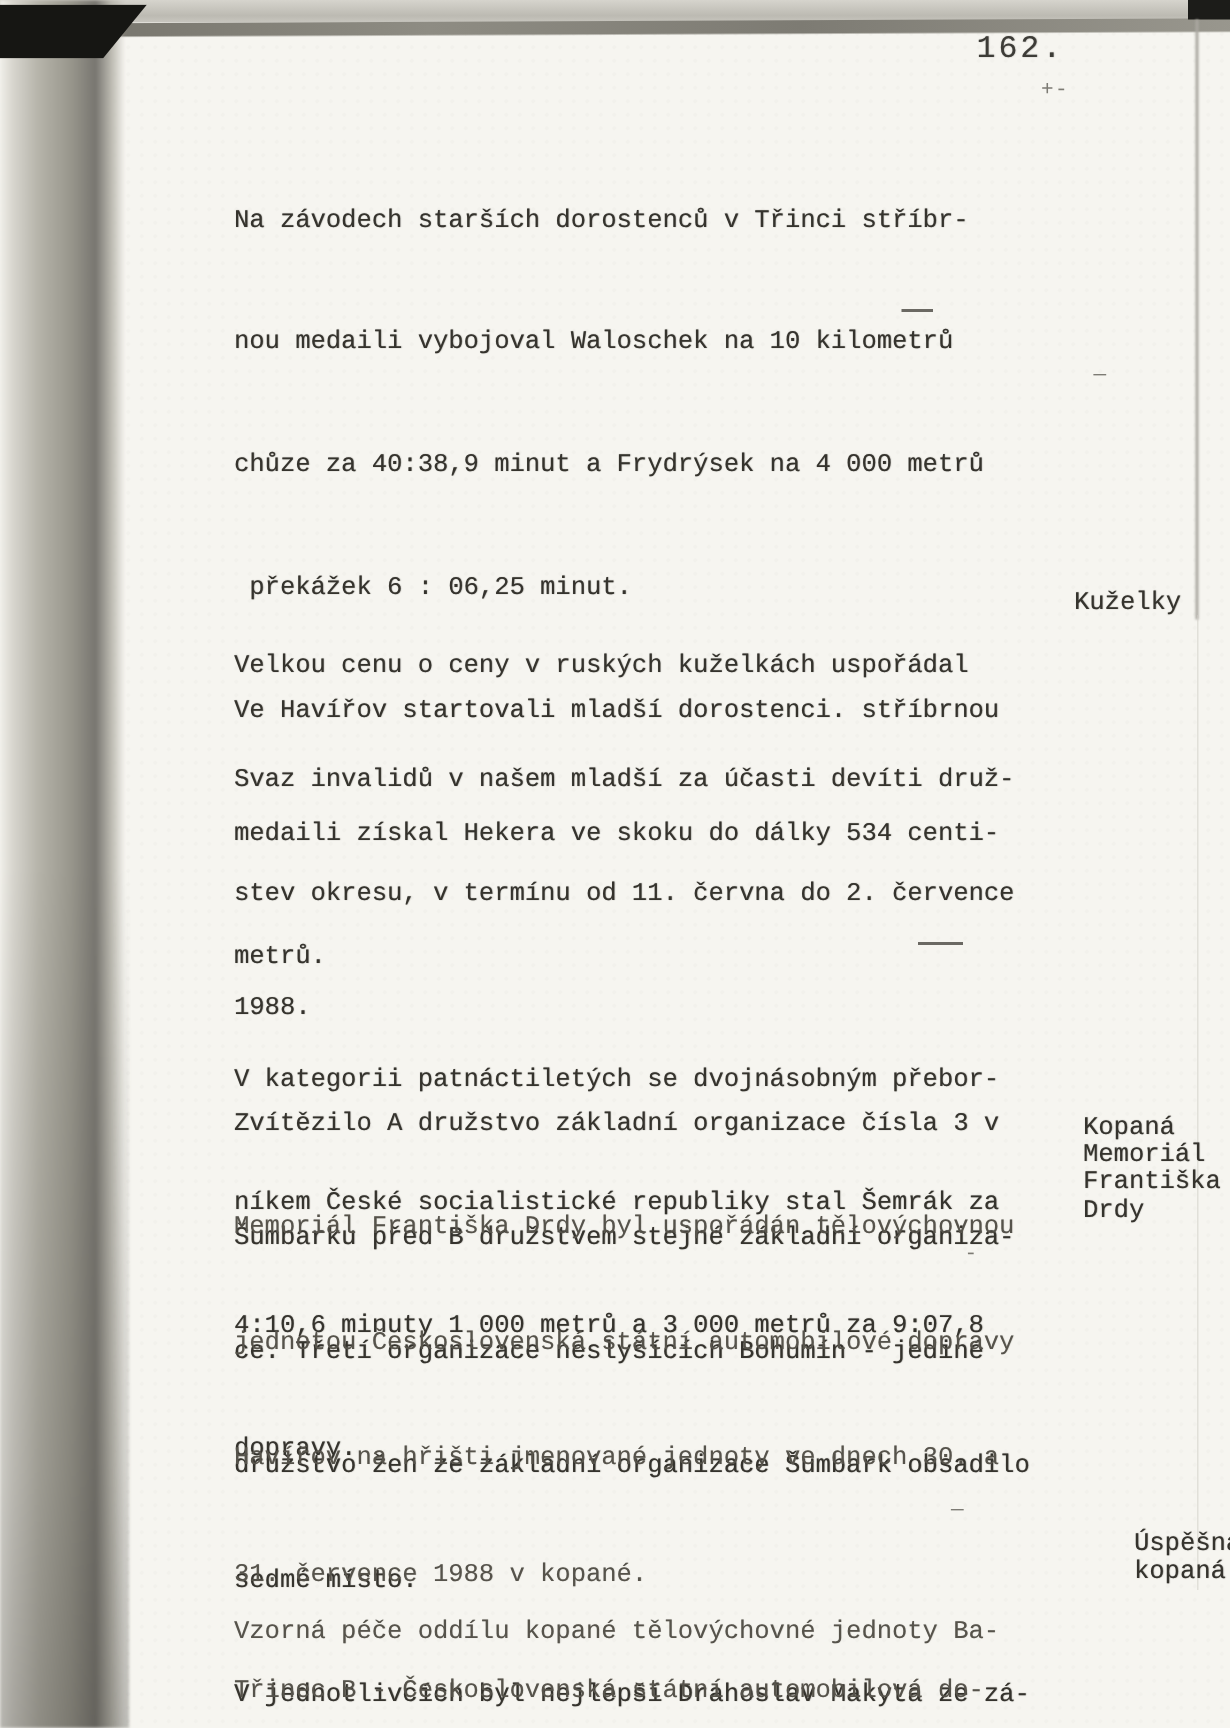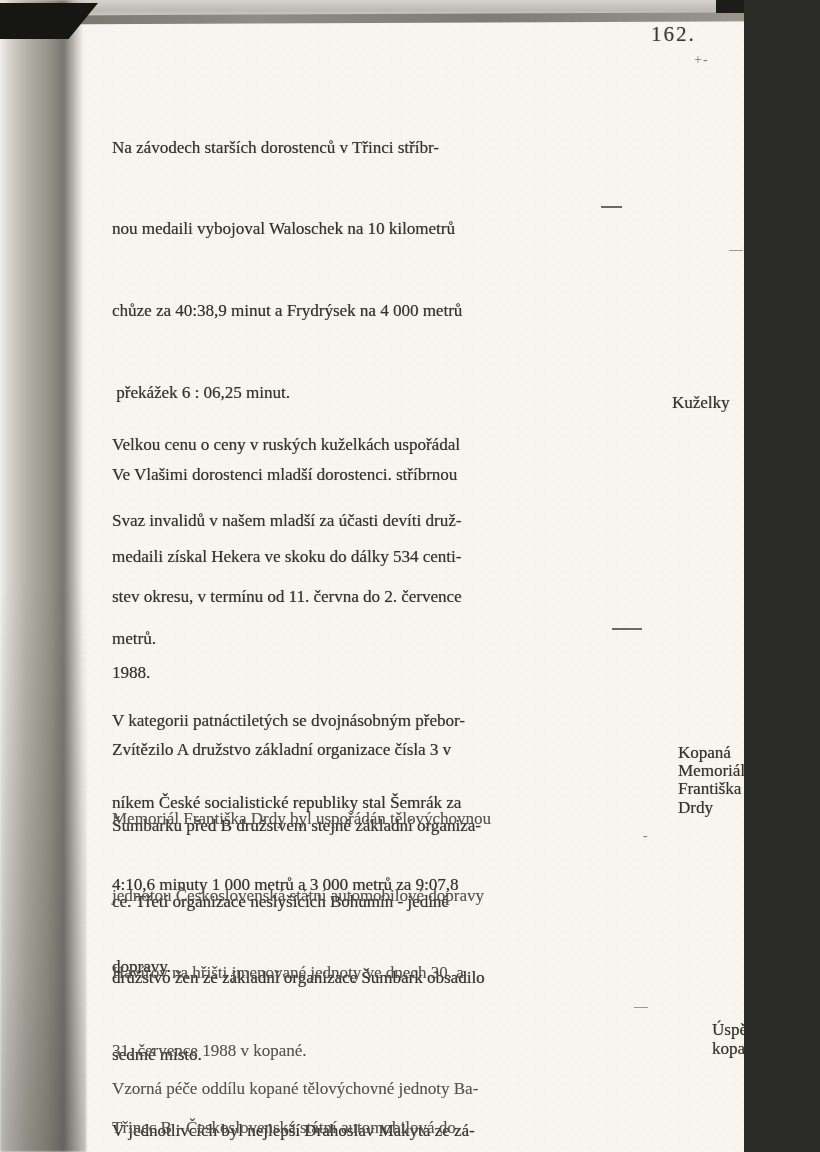--- a/index.html
+++ b/index.html
@@ -1,22 +1,21 @@
 <!DOCTYPE html>
 <html><head>
 <meta charset="utf-8">
 <style>
   html,body{margin:0;padding:0;}
   body{background:#2b2b28;font-family:"Liberation Mono","DejaVu Sans Mono",monospace;}
   .scan{
-    position:relative;width:744px;height:1152px;overflow:hidden;
+    position:relative;width:820px;height:1152px;overflow:hidden;
     background:#f6f5f0;
     background-image:radial-gradient(rgba(70,66,58,0.025) 1px, transparent 1.2px);
     background-size:9px 9px;
-    font-family:Liberation Serif, serif;
   }
   
   .band-top{position:absolute;top:0;left:0;right:0;height:15px;
     background:linear-gradient(180deg,#d6d4cd 0%,#bcbab2 70%,#c8c6bf 100%);}
   .band-edge{position:absolute;top:14px;left:-4px;right:-4px;height:9px;
     background:linear-gradient(90deg,#716f67 0%,#8e8c83 35%,#7d7b73 65%,#99978e 100%);
     transform:rotate(-0.25deg);filter:blur(.5px);}
   
   .gutter{position:absolute;left:0;top:0;width:86px;height:1152px;
     background:linear-gradient(90deg,#f0efe9 0%,#d7d5ce 10%,#b5b3a9 30%,#98968c 55%,#787670 74%,#bab8af 86%,rgba(246,245,240,0) 97%);
@@ -25,21 +24,21 @@
     background:linear-gradient(180deg,rgba(0,0,0,0) 50%,rgba(55,53,47,.18) 85%,rgba(55,53,47,.30) 100%);}
   .wedge-tl{position:absolute;top:3px;left:0;width:98px;height:36px;background:#161613;
     clip-path:polygon(0 0,100% 0,70% 100%,0 100%);filter:blur(.4px);}
   .corner-tr{position:absolute;top:0;right:0;width:28px;height:13px;background:#1c1c19;}
   .edge-right{position:absolute;left:797px;top:13px;width:2px;height:400px;
     background:#a9a7a0;filter:blur(.7px);}
   .edge-right-low{position:absolute;left:798px;top:410px;width:1px;height:650px;
     background:#cfcdc6;opacity:.55;}
   
   .para{position:absolute;left:112px;font-size:17px;white-space:pre;}
-  .line{white-space:pre;}
+  .line{white-space:pre;margin-left:44px;}
   .ink-dark{color:#35332d;text-shadow:0.3px 0.3px 0.7px rgba(43,41,36,.55);}
   .ink-light{color:#56534b;text-shadow:0.2px 0.2px 0.5px rgba(75,72,64,.35);filter:blur(.15px);}
   .margin-note{position:absolute;font-size:17px;}
   .page-number{position:absolute;left:651px;top:22px;font-size:21px;color:#3d3c37;
     letter-spacing:2px;text-shadow:0.3px 0.3px 0.8px rgba(45,44,40,.5);}
   
   .pencil{position:absolute;color:#7d7b74;font-size:14px;letter-spacing:1px;}
   
   .uline{position:absolute;height:2px;background:#3c3a34;opacity:.75;}
 </style>
@@ -64,21 +63,21 @@
   <div class="pencil" style="left:634px;top:999px;">—</div>
 
   <div class="uline" style="left:601px;top:206px;width:21px;"></div>
   <div class="uline" style="left:612px;top:628px;width:30px;"></div>
 
   <div class="para ink-dark" style="top:79px;line-height:27.3px;">
     <div class="line">Na závodech starších dorostenců v Třinci stříbr-</div>
     <div class="line">nou medaili vybojoval Waloschek na 10 kilometrů</div>
     <div class="line">chůze za 40:38,9 minut a Frydrýsek na 4 000 metrů</div>
     <div class="line"> překážek 6 : 06,25 minut.</div>
-    <div class="line">Ve Vlašimi dorostenci mladší dorostenci. stříbrnou</div>
+    <div class="line">Ve Havířov startovali mladší dorostenci. stříbrnou</div>
     <div class="line">medaili získal Hekera ve skoku do dálky 534 centi-</div>
     <div class="line">metrů.</div>
     <div class="line">V kategorii patnáctiletých se dvojnásobným přebor-</div>
     <div class="line">níkem České socialistické republiky stal Šemrák za</div>
     <div class="line">4:10,6 minuty 1 000 metrů a 3 000 metrů za 9:07,8</div>
     <div class="line">dopravy.</div>
   </div>
 
   <div class="para ink-dark" style="top:381px;line-height:25.4px;">
     <div class="line">Velkou cenu o ceny v ruských kuželkách uspořádal</div>

